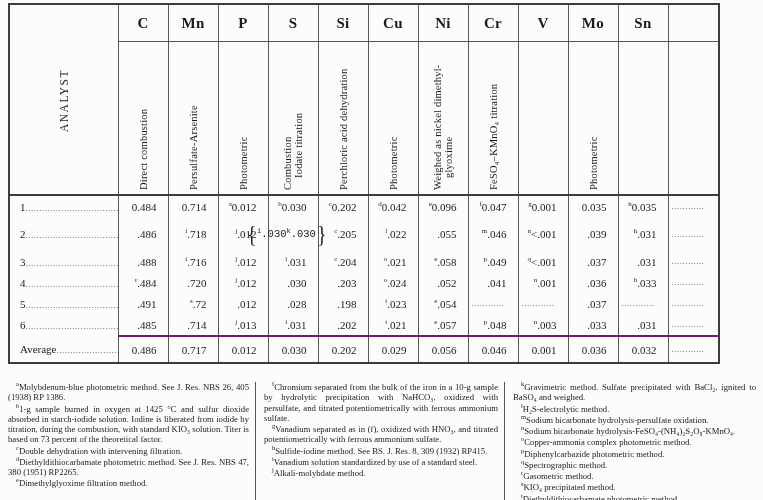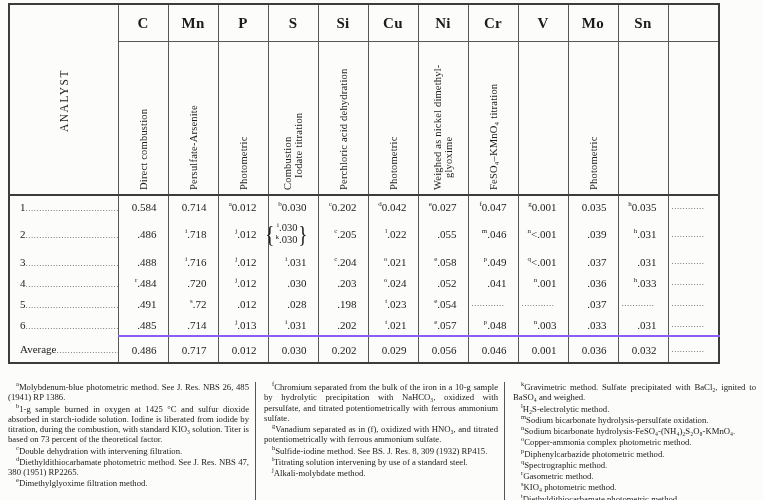--- a/index.html
+++ b/index.html
@@ -39,37 +39,37 @@
     writing-mode:vertical-rl; transform:rotate(180deg);
     height:144px; margin:0 auto 4px auto; text-align:left;
     font-size:10.5px; letter-spacing:0.2px; line-height:11px;
   }
   .rot-m .rline { white-space:nowrap; }
   .rot-m .rline + .rline { text-indent:12px; }
 
   td.val { font-size:11px; text-align:right; padding-right:11px; height:21px; }
   td.lbl { font-size:11px; text-align:left; }
   tr.r-tall td { height:34px; }
-  tr.avg td { border-top:2px solid #8b5cf6; height:25px; }
+  tr.avg td { border-top:2px solid #701a75; height:25px; }
   tr.avg td.lbl { border-top:none;margin-top:18px; }
 
   .lblwrap { display:flex; align-items:baseline; padding-left:10px; }
   .lblwrap .lab { white-space:nowrap; }
   .dotfill {
     flex:1 1 auto; overflow:hidden; white-space:nowrap;
     font-size:9px; letter-spacing:0.5px; color:#4a4a4a; line-height:1;
   }
   .dotfill::after { content:"...................................................................."; }
   .dotcellwrap { display:flex; padding:0 3px; }
 
   sup.ss { font-size:7px; line-height:0; vertical-align:super; letter-spacing:0; }
 
   .bracewrap { display:flex; align-items:center; justify-content:center; padding-right:2px; }
   .brace { font-size:24px; font-weight:300; line-height:1; transform:scaleX(0.8); color:#222; }
-  .bracecol { display:inline-flex; flex-direction:column; font-size:10.5px; line-height:12px; text-align:right; }
+  .bracecol { display:inline-flex; flex-direction:row; font-size:10.5px; line-height:12px; text-align:right;font-family:Liberation Mono, monospace; }
 
   
   .footnotes {
     position:absolute; top:382px; left:8px; width:748px;
     display:flex; font-size:8.7px; line-height:1.18; text-align:justify;
   }
   .fncol { box-sizing:border-box; }
   .fncol-0 { width:247px; padding-right:6px; }
   .fncol-1 { width:249px; border-left:1px solid #555; padding:0 6px 0 8px; }
   .fncol-2 { flex:1; border-left:1px solid #555; padding-left:8px; }
@@ -168,27 +168,27 @@
         </tr>
       </thead>
     <tbody id="tbody">
         <tr>
           <td class="lbl">
             <div class="lblwrap">
               <span class="lab">1</span>
               <span class="dotfill"></span>
             </div>
           </td>
-          <td class="val"><span>0.584</span></td>
+          <td class="val"><span>0.484</span></td>
           <td class="val"><span>0.714</span></td>
           <td class="val"><sup class="ss">a</sup><span>0.012</span></td>
           <td class="val"><sup class="ss">b</sup><span>0.030</span></td>
           <td class="val"><sup class="ss">c</sup><span>0.202</span></td>
           <td class="val"><sup class="ss">d</sup><span>0.042</span></td>
-          <td class="val"><sup class="ss">e</sup><span>0.027</span></td>
+          <td class="val"><sup class="ss">e</sup><span>0.096</span></td>
           <td class="val"><sup class="ss">f</sup><span>0.047</span></td>
           <td class="val"><sup class="ss">g</sup><span>0.001</span></td>
           <td class="val"><span>0.035</span></td>
           <td class="val"><sup class="ss">h</sup><span>0.035</span></td>
           <td class="val">
             <div class="dotcellwrap">
               <span class="dotfill"></span>
             </div>
           </td>
         </tr>
@@ -354,39 +354,39 @@
           <td class="val">
             <div class="dotcellwrap">
               <span class="dotfill"></span>
             </div>
           </td>
         </tr>
       </tbody>
   </table>
   <div class="footnotes" id="footnotes">
       <div class="fncol fncol-0">
-        <p class="fn"><sup class="ss">a</sup><span>Molybdenum-blue photometric method. See J. Res. NBS 26, 485 (1941) RP 1386.</span></p>
+        <p class="fn"><sup class="ss">a</sup><span>Molybdenum-blue photometric method. See J. Res. NBS 26, 405 (1938) RP 1386.</span></p>
         <p class="fn"><sup class="ss">b</sup><span>1-g sample burned in oxygen at 1425 °C and sulfur dioxide absorbed in starch-iodide solution. Iodine is liberated from iodide by titration, during the combustion, with standard KIO₃ solution. Titer is based on 73 percent of the theoretical factor.</span></p>
         <p class="fn"><sup class="ss">c</sup><span>Double dehydration with intervening filtration.</span></p>
         <p class="fn"><sup class="ss">d</sup><span>Diethyldithiocarbamate photometric method. See J. Res. NBS 47, 380 (1951) RP2265.</span></p>
         <p class="fn"><sup class="ss">e</sup><span>Dimethylglyoxime filtration method.</span></p>
       </div>
       <div class="fncol fncol-1">
         <p class="fn"><sup class="ss">f</sup><span>Chromium separated from the bulk of the iron in a 10-g sample by hydrolytic precipitation with NaHCO₃, oxidized with persulfate, and titrated potentiometrically with ferrous ammonium sulfate.</span></p>
         <p class="fn"><sup class="ss">g</sup><span>Vanadium separated as in (f), oxidized with HNO₃, and titrated potentiometrically with ferrous ammonium sulfate.</span></p>
         <p class="fn"><sup class="ss">h</sup><span>Sulfide-iodine method. See BS. J. Res. 8, 309 (1932) RP415.</span></p>
-        <p class="fn"><sup class="ss">i</sup><span>Titrating solution intervening by use of a standard steel.</span></p>
+        <p class="fn"><sup class="ss">i</sup><span>Vanadium solution standardized by use of a standard steel.</span></p>
         <p class="fn"><sup class="ss">j</sup><span>Alkali-molybdate method.</span></p>
       </div>
       <div class="fncol fncol-2">
         <p class="fn"><sup class="ss">k</sup><span>Gravimetric method. Sulfate precipitated with BaCl₂, ignited to BaSO₄ and weighed.</span></p>
         <p class="fn"><sup class="ss">l</sup><span>H₂S-electrolytic method.</span></p>
         <p class="fn"><sup class="ss">m</sup><span>Sodium bicarbonate hydrolysis-persulfate oxidation.</span></p>
         <p class="fn"><sup class="ss">n</sup><span>Sodium bicarbonate hydrolysis-FeSO₄-(NH₄)₂S₂O₈-KMnO₄.</span></p>
         <p class="fn"><sup class="ss">o</sup><span>Copper-ammonia complex photometric method.</span></p>
         <p class="fn"><sup class="ss">p</sup><span>Diphenylcarbazide photometric method.</span></p>
         <p class="fn"><sup class="ss">q</sup><span>Spectrographic method.</span></p>
         <p class="fn"><sup class="ss">r</sup><span>Gasometric method.</span></p>
-        <p class="fn"><sup class="ss">s</sup><span>KIO₄ photometric method.</span></p>
+        <p class="fn"><sup class="ss">s</sup><span>KIO₄ precipitated method.</span></p>
         <p class="fn"><sup class="ss">t</sup><span>Diethyldithiocarbamate photometric method.</span></p>
       </div>
     </div>
 </div>
 
 </body></html>

